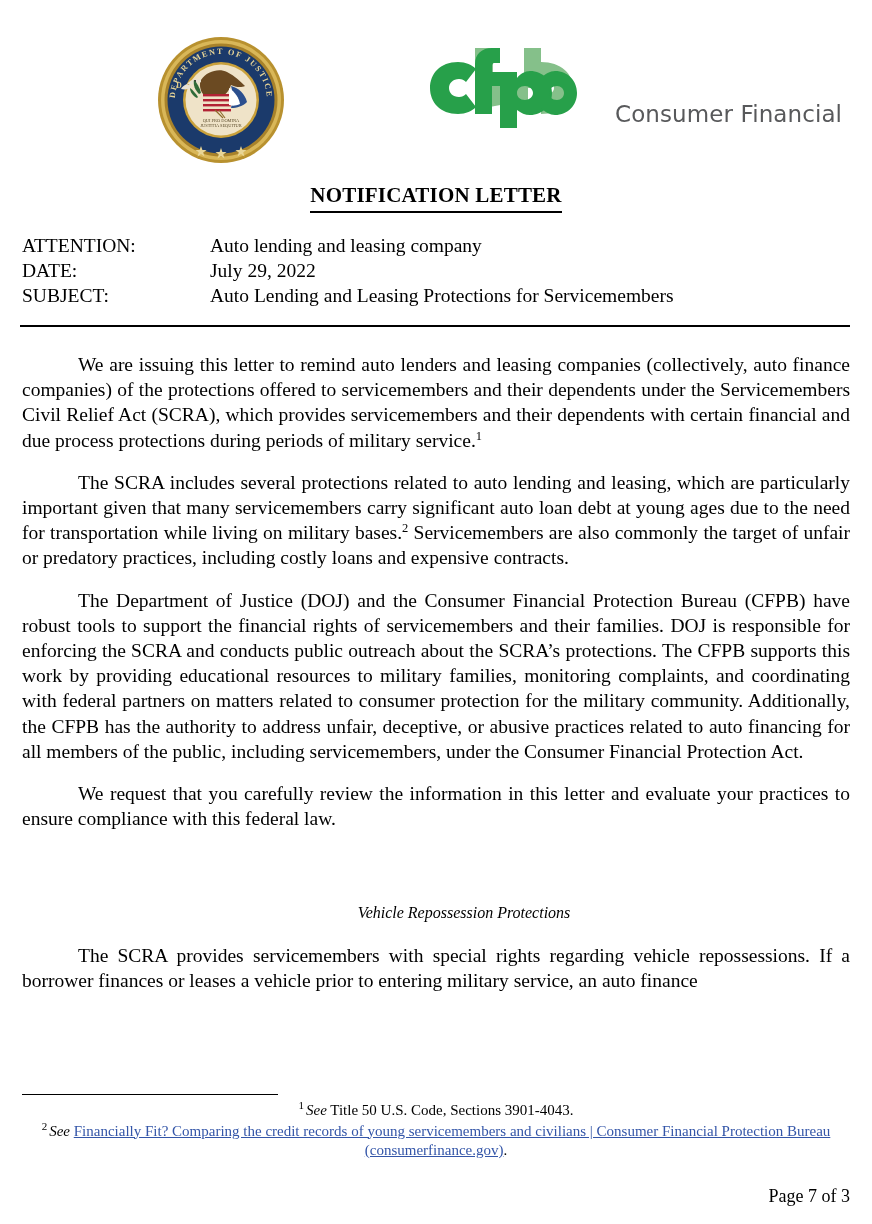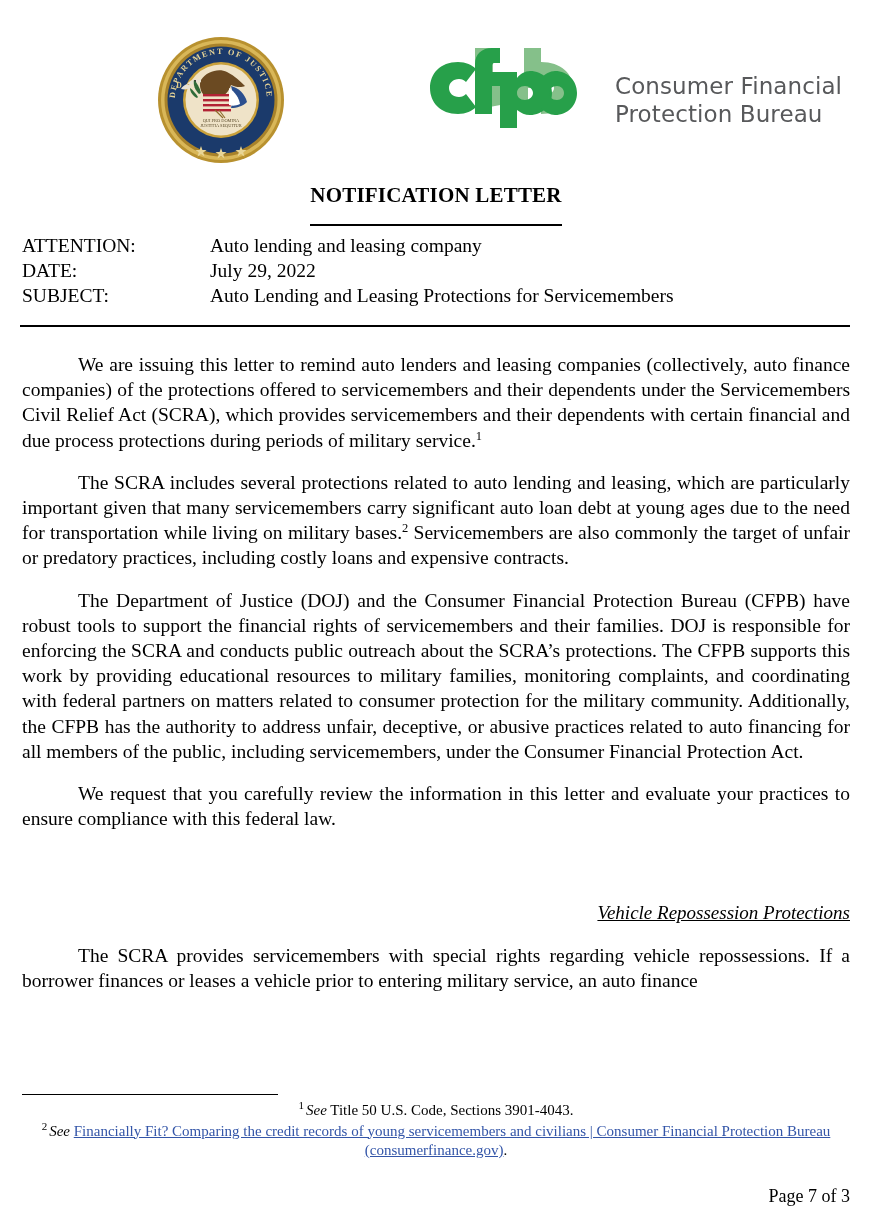--- a/index.html
+++ b/index.html
@@ -58,21 +58,21 @@
     left: 0;
     top: 183px;
     width: 872px;
     text-align: center;
     font-size: 21px;
     font-weight: bold;
     letter-spacing: 0.2px;
   }
   .doc-title span {
     border-bottom: 2px solid #000;
-    padding-bottom: 17px;
+    padding-bottom: 4px;
   }
 
   
   .meta {
     position: absolute;
     left: 22px;
     top: 233px;
     width: 828px;
     font-size: 19.5px;
     line-height: 25px;
@@ -101,25 +101,24 @@
     line-height: 25.2px;
     text-align: justify;
   }
   .body-area p {
     margin: 0 0 17px 0;
     text-indent: 56px;
   }
   .body-area p.last-para { margin-bottom: 4px; }
   .section-heading {
     font-style: italic;
-    font-size: 19px;
+    font-size: 16px;
     margin: 0 0 16px 0;
     text-indent: 0;
-    text-align: right;
-    text-decoration: underline;
+    text-align: center;
   }
   .spacer-block { height: 52px; }
   sup {
     font-size: 12.5px;
     vertical-align: super;
     line-height: 0;
   }
 
   
   .footnote-rule {
@@ -234,21 +233,20 @@
         <path d="M30 14 C12 14 2 26 2 40 C2 54 12 66 30 66 C38 66 44 63 48 59 L38 46 C36 48 34 49 31 49 C25 49 21 45 21 40 C21 35 25 31 31 31 C34 31 36 32 38 34 L48 21 C44 17 38 14 30 14 Z" fill="#27A04A"></path>
 
         <path d="M47 16 C47 6 54 0 64 0 L72 0 L72 15 L67 15 C64 15 64 17 64 19 L64 24 L72 24 L72 38 L64 38 L64 66 L47 66 Z" fill="#27A04A"></path>
 
         <path d="M72 24 L89 24 L89 30 C92 26 97 23 102 23 C115 23 124 33 124 45 C124 57 115 67 102 67 C97 67 93 65 89 62 L89 80 L72 80 Z M97 38 C92 38 89 41 89 45 C89 49 92 52 97 52 C101 52 105 49 105 45 C105 41 101 38 97 38 Z" fill="#27A04A"></path>
 
         <path d="M113 0 L113 30 C117 26 122 23 127 23 C140 23 149 33 149 45 C149 57 140 67 127 67 C122 67 117 64 113 60 L113 66 L113 66 Z M129 38 C124 38 121 41 121 45 C121 49 124 52 129 52 C133 52 136 49 136 45 C136 41 133 38 129 38 Z" fill="#27A04A"></path>
       </svg>
       <div class="cfpb-words">
         <div>Consumer Financial</div>
-        <div>Protection Bureau</div>
       </div>
     </div>
   </div>
 
   <div class="doc-title">
     <span>NOTIFICATION LETTER</span>
   </div>
 
   <div class="meta">
     <div class="meta-row">

